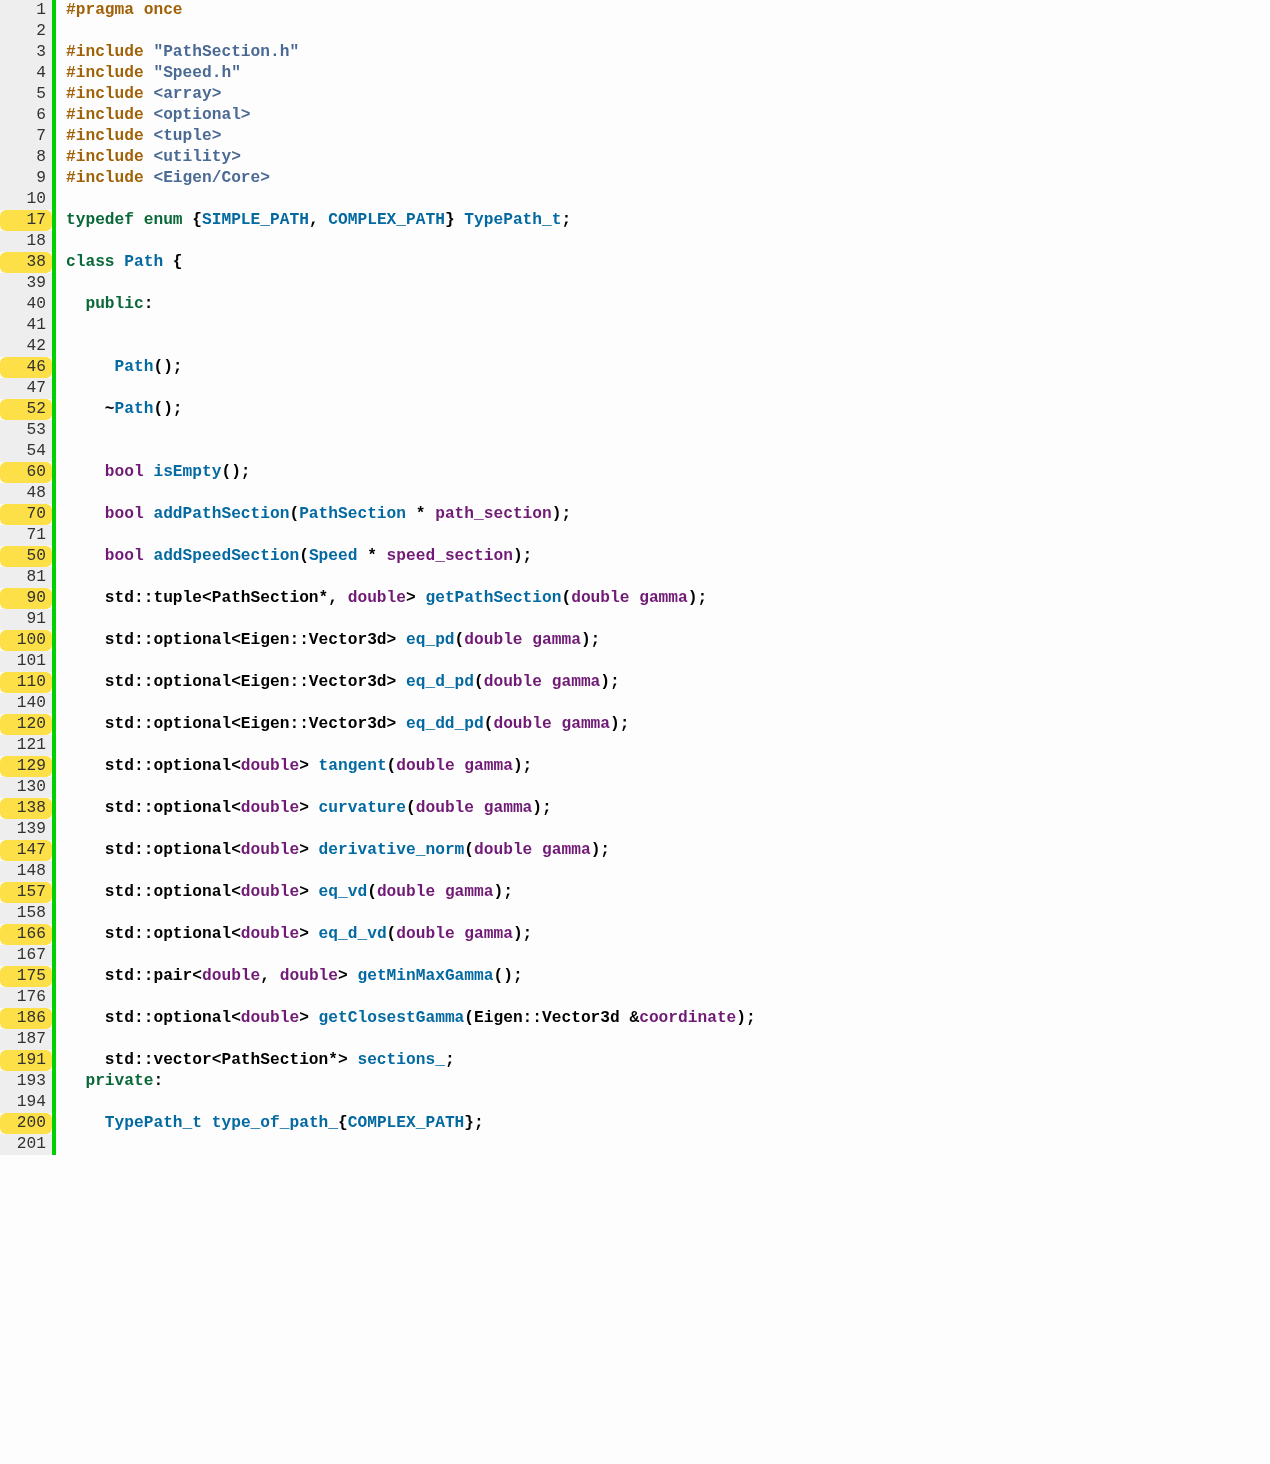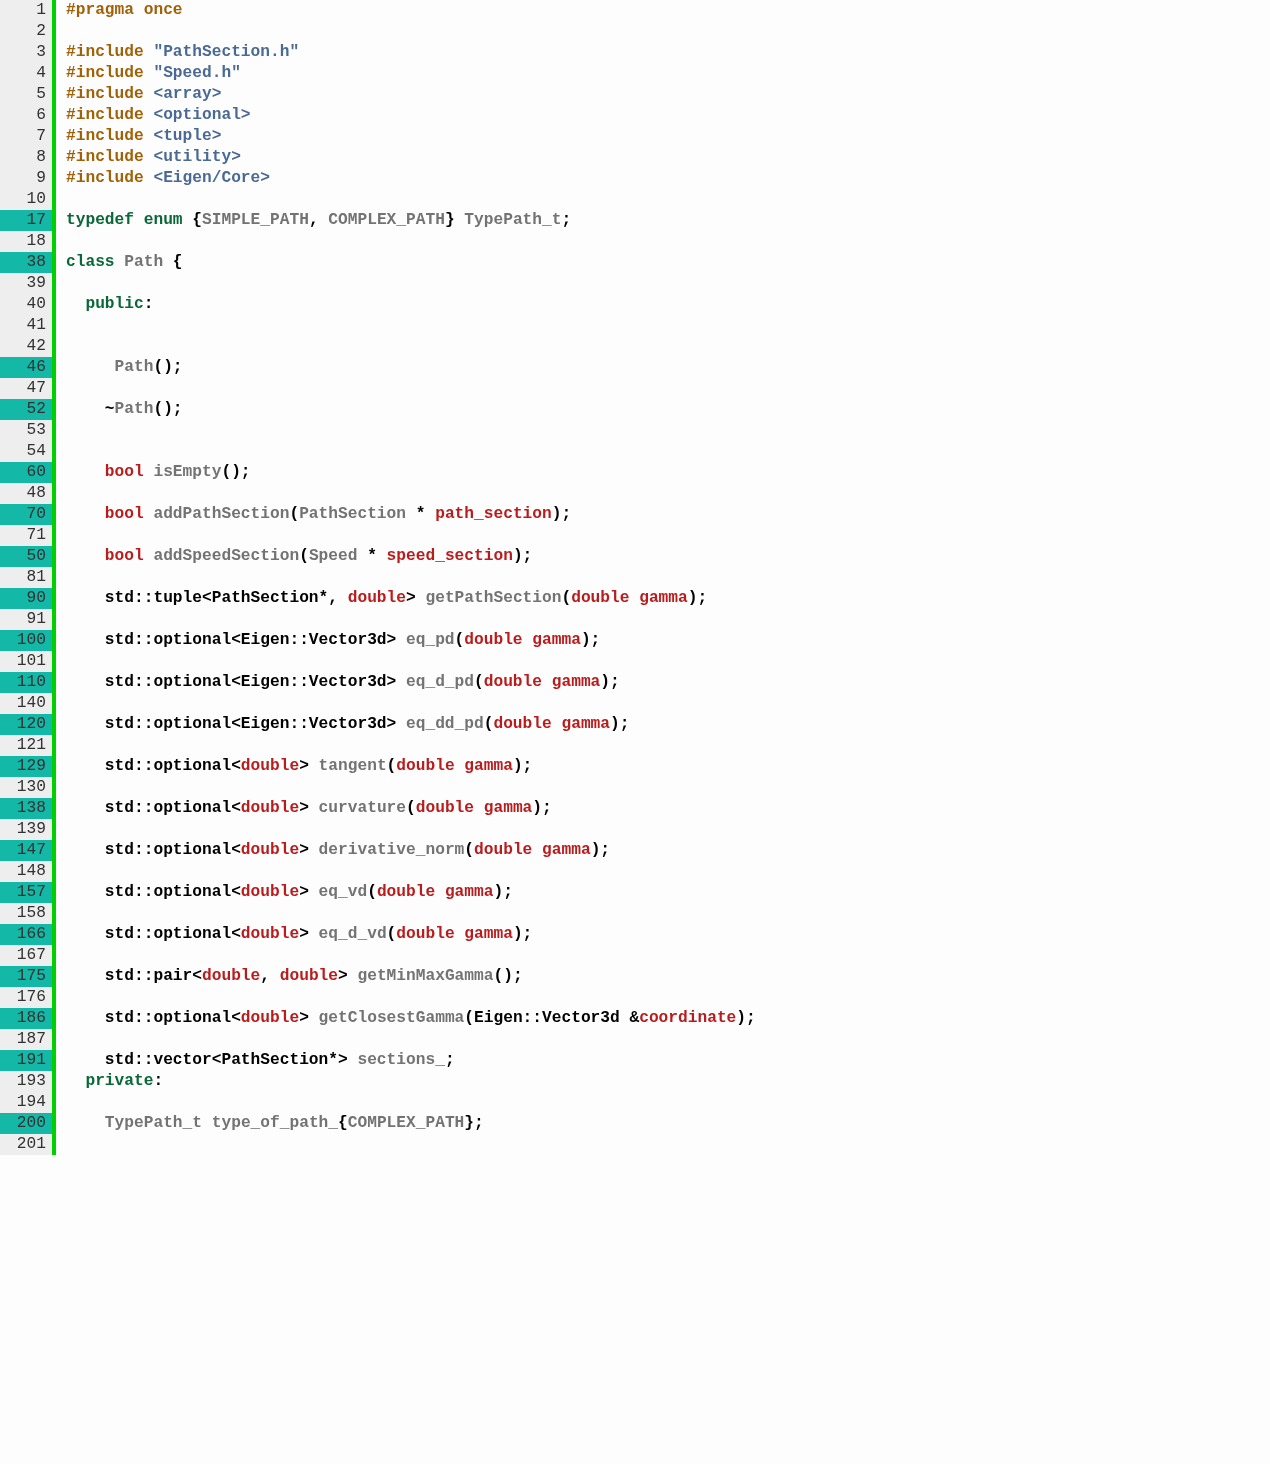--- a/index.html
+++ b/index.html
@@ -25,38 +25,39 @@
     min-width: 52px;
     text-align: right;
     color: #323232;
     padding-right: 6px;
     box-sizing: border-box;
     background: #eeeeee;
     white-space: pre;
     font-weight: 500;
   }
   .gutter.hl {
-    background: #14b8a6;
+    background: #fde047;
+    border-radius: 6px;
   }
   .bar {
     width: 4px;
     min-width: 4px;
     background: #00d000;
   }
   .code {
     padding-left: 10px;
     white-space: pre;
     color: #000000;
     font-weight: bold;
   }
   .pp   { color: #a16207; }   
   .str  { color: #4a6a94; }   
   .kw   { color: #0a6838; }   
-  .name { color: #737373; }
-  .br   { color: #b91c1c; }   
+  .name { color: #0369a1; }
+  .br   { color: #701a75; }   
 </style>
 </head>
 <body>
 
 <div class="code-block" id="code-container">
     <div class="code-line">
       <div class="gutter">1</div>
       <div class="bar"></div>
       <div class="code"><span class="pp">#pragma once</span></div>
     </div>

